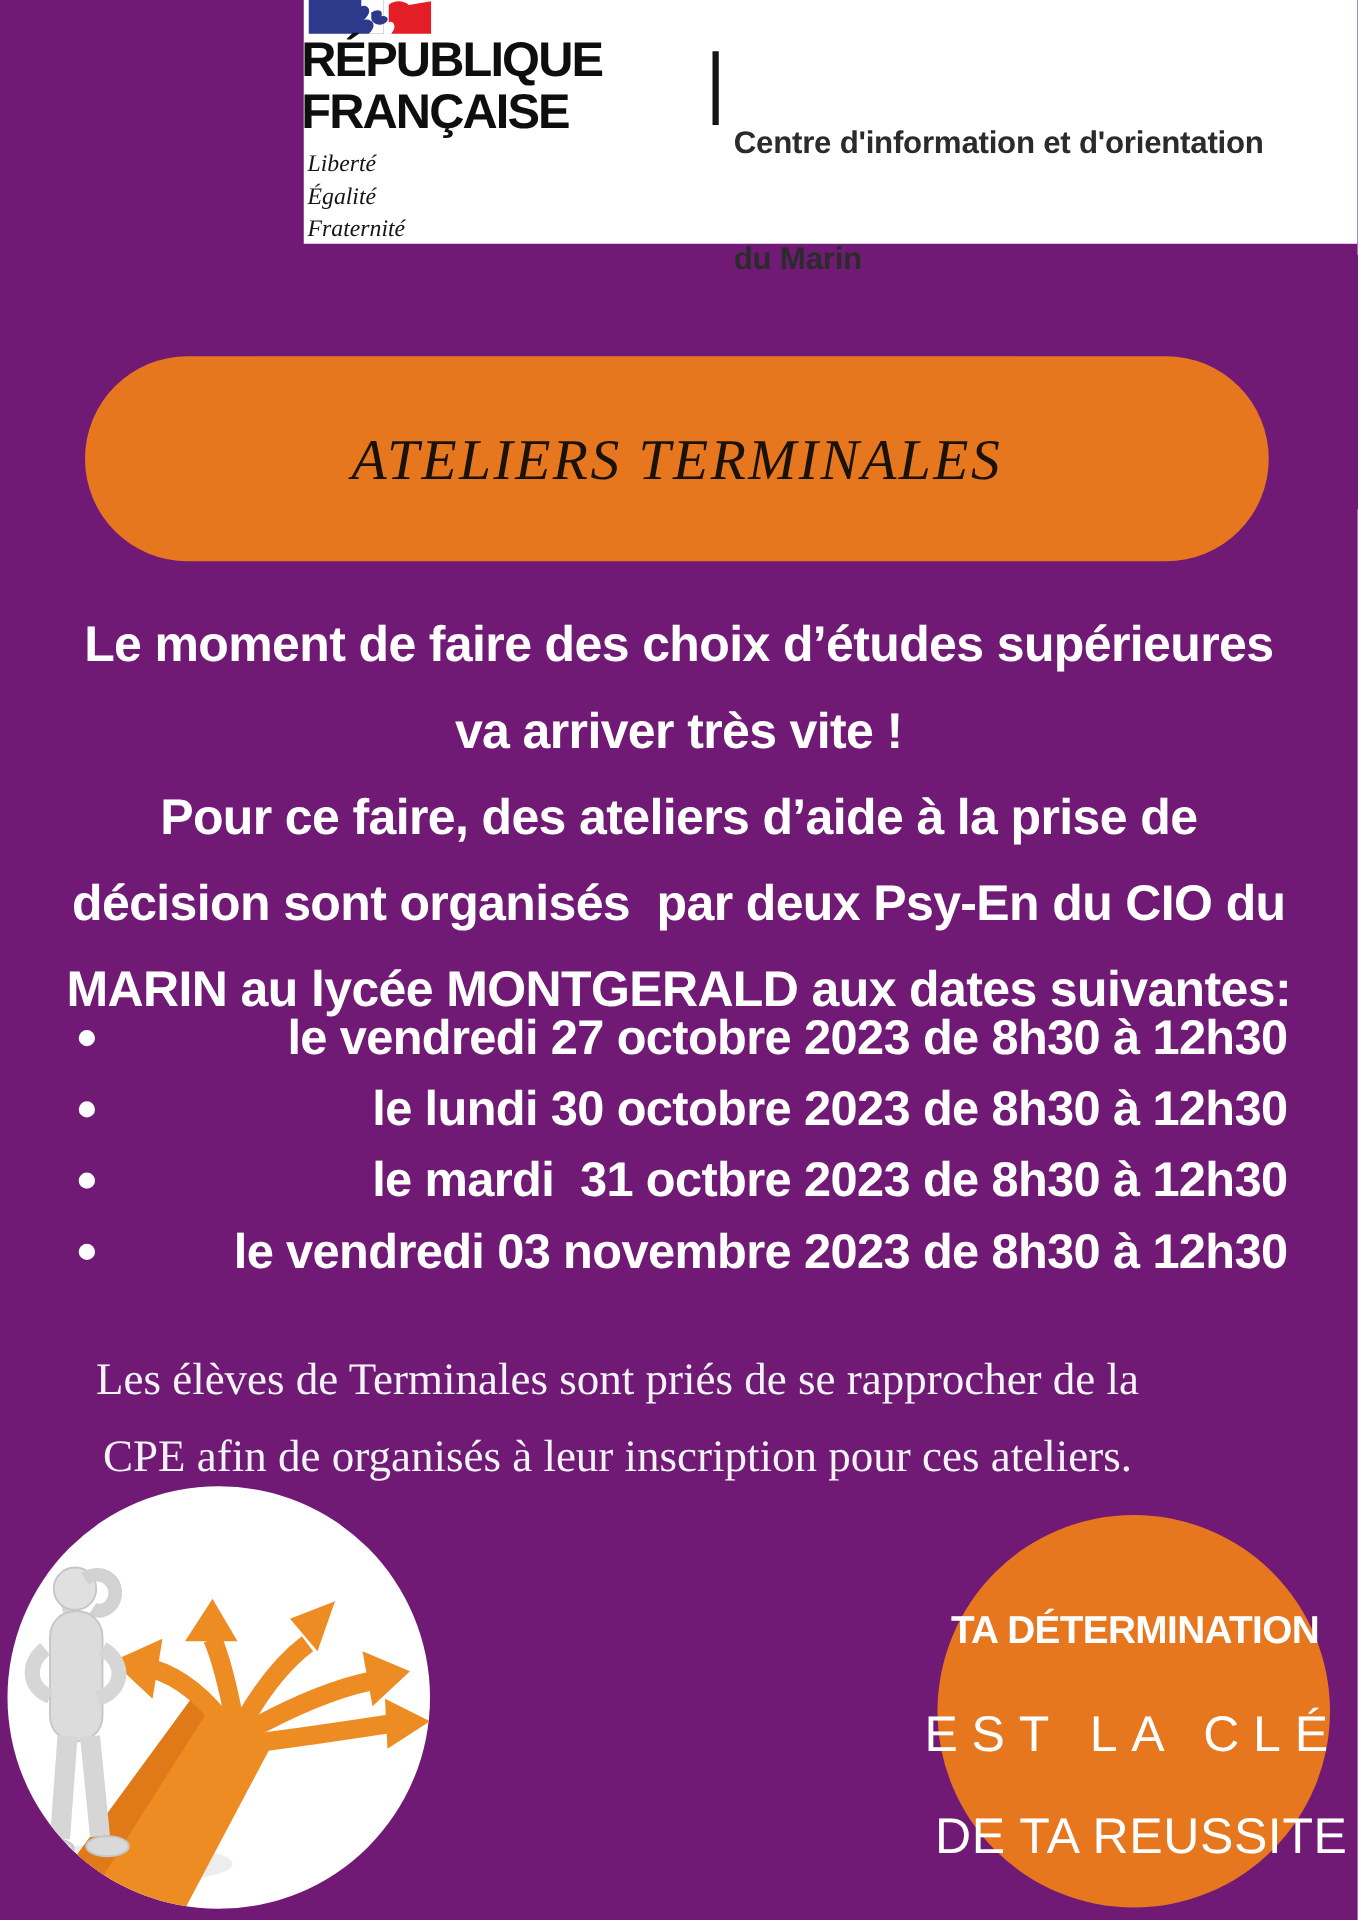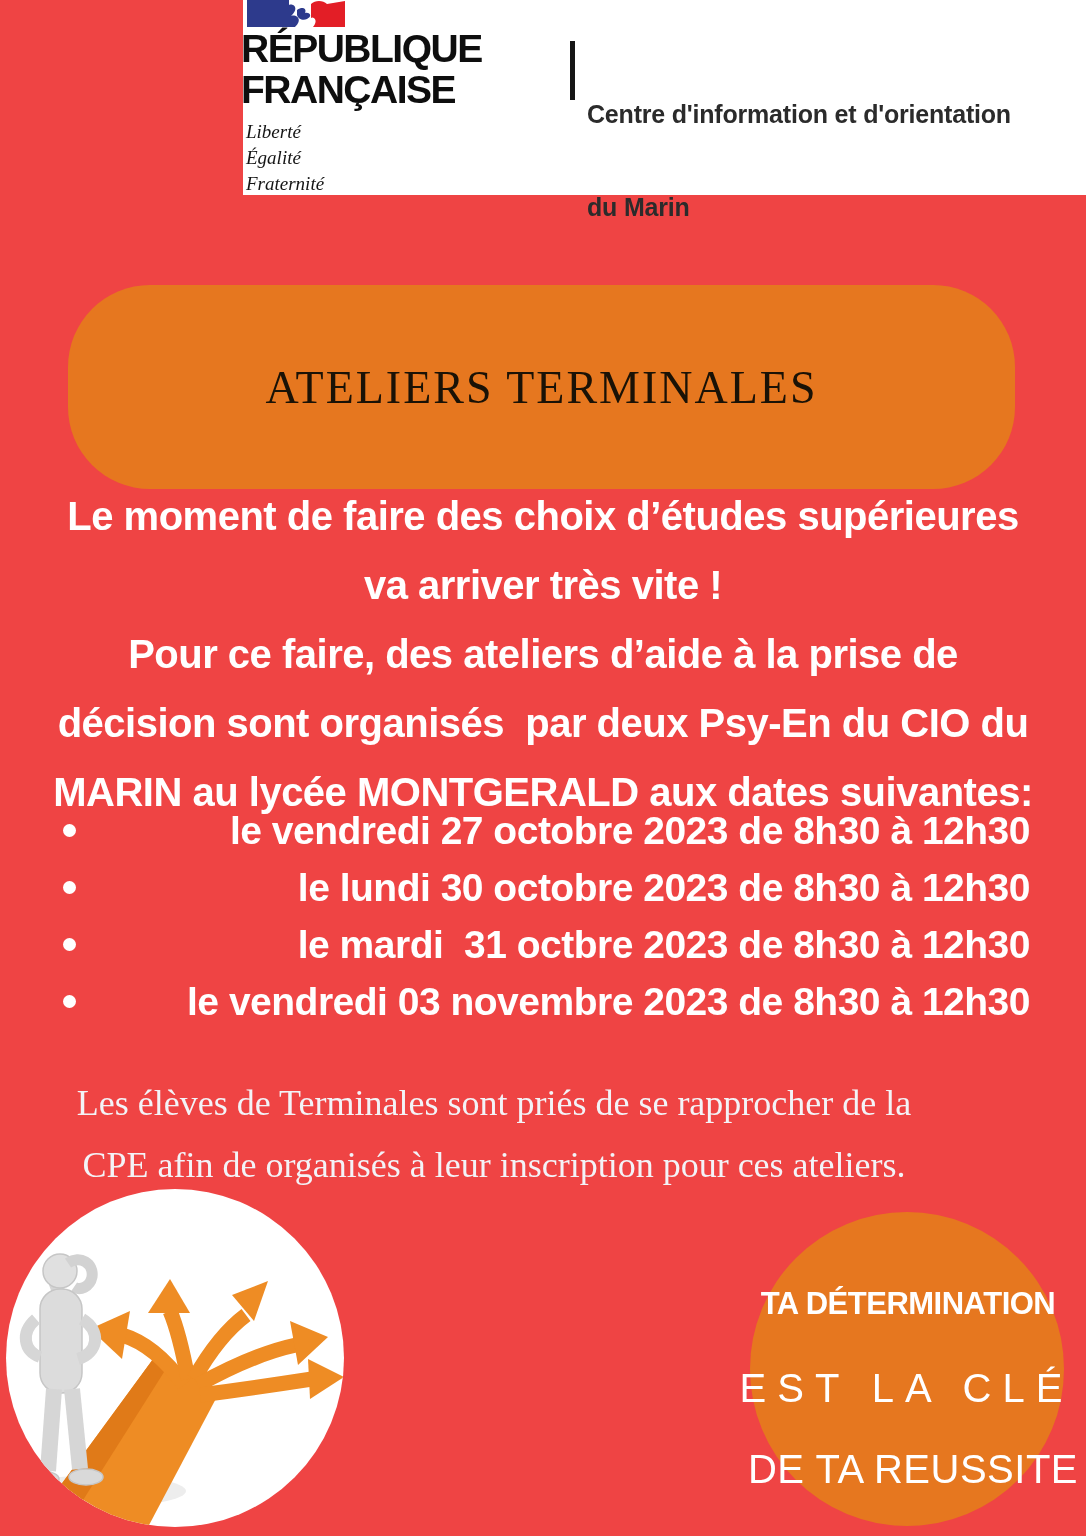--- a/index.html
+++ b/index.html
@@ -1,32 +1,32 @@
 <!DOCTYPE html>
 <html><head>
 <meta charset="utf-8">
 <style>
   html,body { margin:0; padding:0; }
   body { width:1086px; height:1536px; font-family:"Liberation Sans",sans-serif; }
-  #page { position:relative; width:1086px; height:1536px; background:#ef4444; overflow:hidden; }
+  #page { position:relative; width:1086px; height:1536px; background:#701a75; overflow:hidden; }
 
   
   .header { position:absolute; left:243px; top:0; width:843px; height:195px; background:#ffffff; }
   .flag { position:absolute; left:2px; top:0; width:100px; height:28px; }
   .logo-title { position:absolute; left:-2px; top:28px; font-weight:bold; font-size:39px; line-height:41px;
                 color:#0e0e0e; letter-spacing:-1.5px; white-space:pre; }
   .motto { position:absolute; left:3px; top:119px; font-family:Liberation Serif, serif; font-style:italic;
            font-size:19px; line-height:26px; color:#151515; }
   .org-bar { position:absolute; left:327px; top:41px; width:5px; height:59px; background:#151515; }
   .org { position:absolute; left:344px; top:37px; font-weight:bold; font-size:25px; line-height:31px;
          color:#2b2b2b; letter-spacing:-0.2px; white-space:pre; }
 
   
-  .banner { position:absolute; left:68px; top:285px; width:947px; height:204px; border-radius:82px;
-            background:#e6771f; display:flex; align-items:center; justify-content:center; }
+  .banner { position:absolute; left:68px; top:285px; width:947px; height:164px; border-radius:82px;
+            background:#e6771f; display:flex; align-items:center; justify-content:center;font-style:italic; }
   .banner-title { font-family:"Liberation Serif",serif; font-size:46px; color:#1a1206; letter-spacing:2px;
                   white-space:pre; }
 
   
   .intro { position:absolute; left:0; top:476px; width:1086px; text-align:center; color:#ffffff;
            font-weight:bold; font-size:40px; line-height:57px; letter-spacing:-0.5px; }
   .intro div { white-space:pre;margin-top:12px; }
 
   
   .dates { position:absolute; left:0; top:802px; width:1086px; margin:0; padding:0; list-style:none; }

